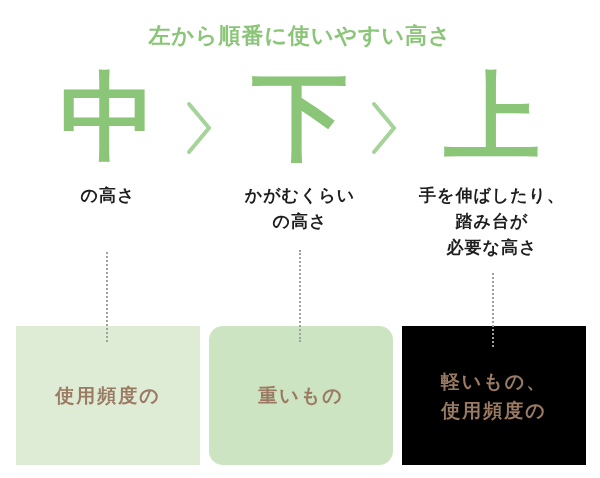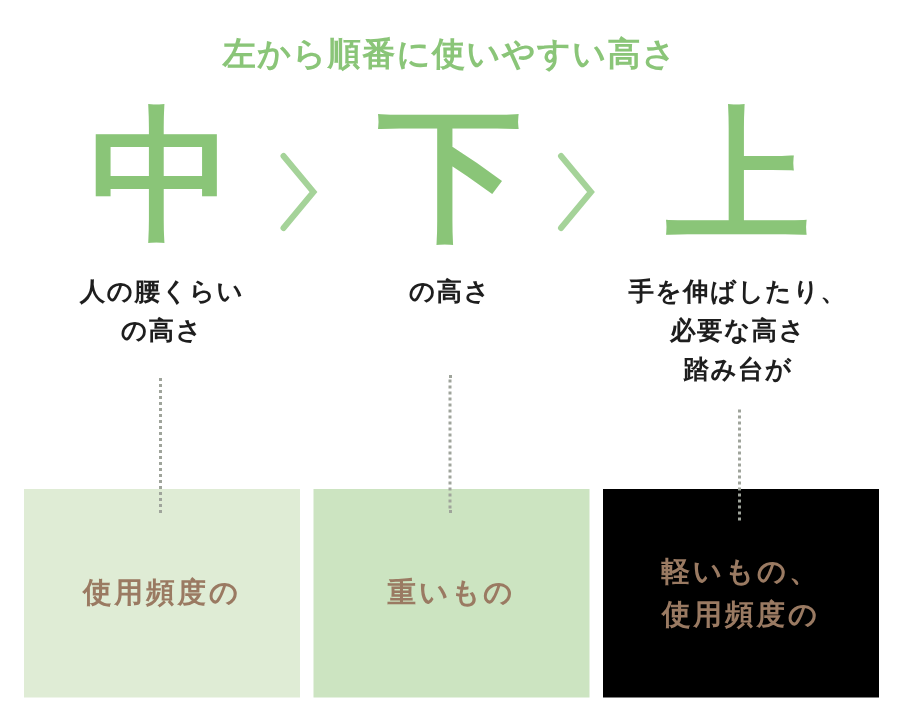--- a/index.html
+++ b/index.html
@@ -66,58 +66,58 @@
     top: 326px;
     height: 139px;
     width: 184px;
     display: flex;
     align-items: center;
     justify-content: center;
     text-align: center;
     z-index: 1;
   }
   .box-1 { left: 16px;  background: #dfecd5; }
-  .box-2 { left: 209px; background: #cce4c1; }
+  .box-2 { left: 209px; background: #cce4c1; border-radius: 14px; }
   .box-3 { left: 402px; background: #000000; }
   .box-label {
     font-size: 19px;
     font-weight: 700;
     line-height: 29px;
     letter-spacing: 2px;
     color: #9a7a62;
   }
 </style>
 </head>
 <body>
 
 <div class="stage">
 
   <div class="title">左から順番に使いやすい高さ</div>
 
   <div class="col col-1">
     <div class="rank">中</div>
     <div class="desc">
-      <div>人の腰くらい</div>
       <div>の高さ</div>
     </div>
   </div>
 
   <div class="col col-2">
     <div class="rank">下</div>
     <div class="desc">
+      <div>かがむくらい</div>
       <div>の高さ</div>
     </div>
   </div>
 
   <div class="col col-3">
     <div class="rank">上</div>
     <div class="desc">
       <div>手を伸ばしたり、</div>
+      <div>踏み台が</div>
       <div>必要な高さ</div>
-      <div>踏み台が</div>
     </div>
   </div>
 
   <svg class="chev chev-1" width="28" height="56" viewBox="0 0 28 56">
     <polyline points="4,4 24,28 4,52" fill="none" stroke="#a5d399" stroke-width="4" stroke-linecap="round" stroke-linejoin="miter"></polyline>
   </svg>
   <svg class="chev chev-2" width="28" height="56" viewBox="0 0 28 56">
     <polyline points="4,4 24,28 4,52" fill="none" stroke="#a5d399" stroke-width="4" stroke-linecap="round" stroke-linejoin="miter"></polyline>
   </svg>
 

